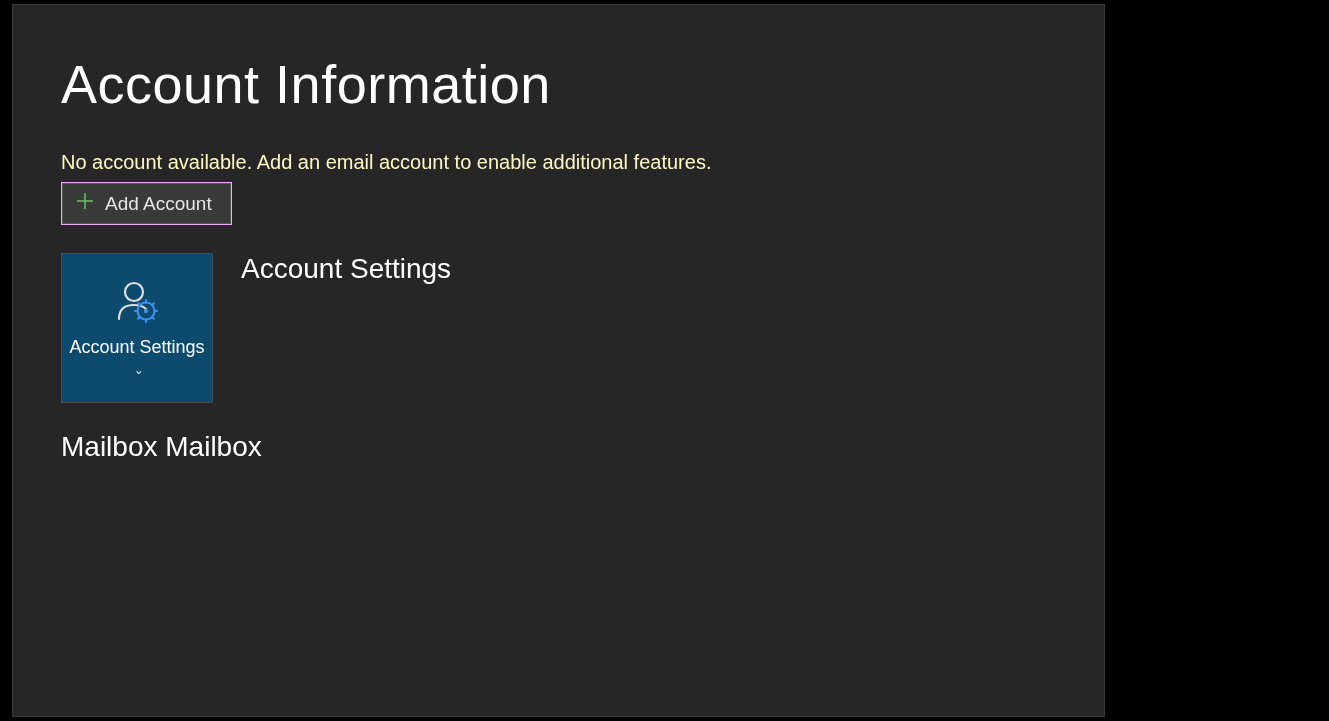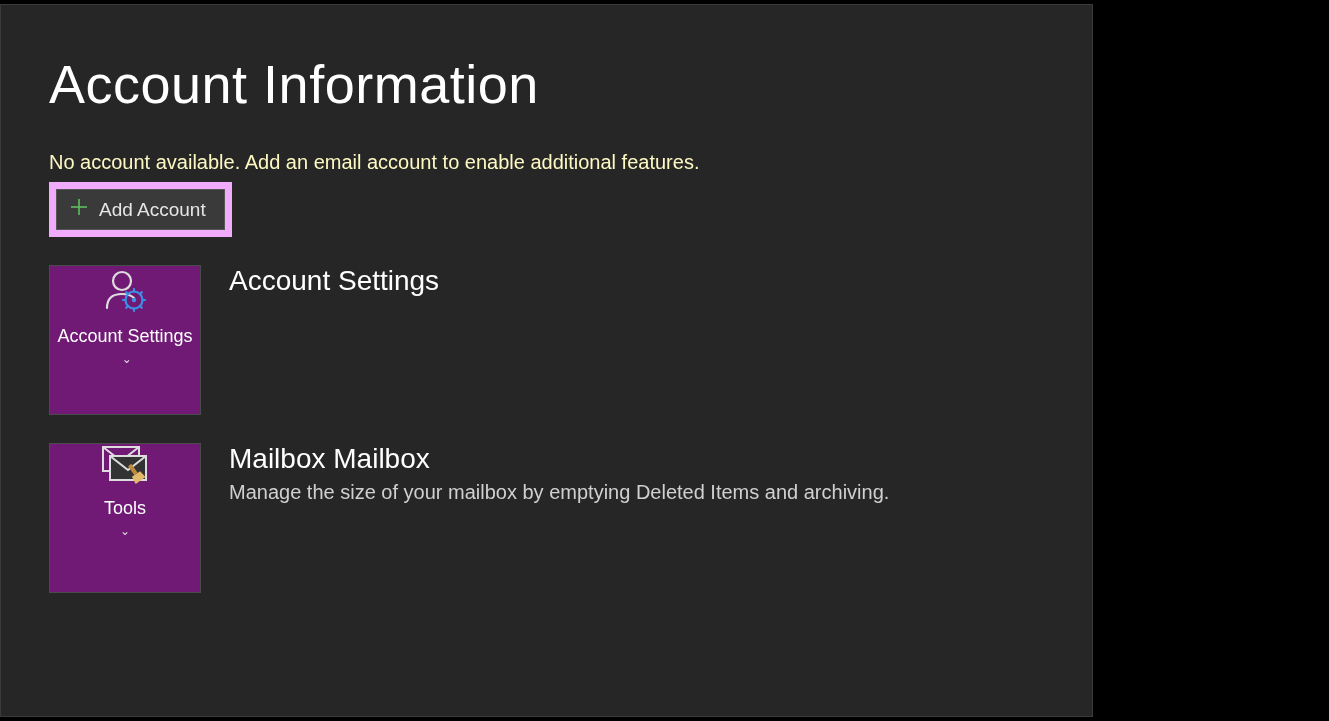--- a/index.html
+++ b/index.html
@@ -7,21 +7,21 @@
     padding: 0;
     width: 1329px;
     height: 721px;
     background: #000;
     font-family: "Segoe UI", "Segoe UI Light", Arial, sans-serif;
     color: #e6e6e6;
     overflow: hidden;
   }
   .frame {
     position: absolute;
-    left: 0;
+    left: 12px;
     top: 4px;
     width: 1093px;
     height: 713px;
     background: #262626;
     border: 1px solid #3a3a3a;
     box-sizing: border-box;
   }
   .content {
     padding: 48px 48px 0 48px;
     box-sizing: border-box;
@@ -33,21 +33,21 @@
     margin: 0 0 36px 0;
     letter-spacing: 0.5px;
   }
   .no-account-text {
     font-size: 20px;
     color: #fef9c3;
     margin: 0 0 8px 0;
   }
   .add-account-highlight {
     display: inline-block;
-    border: 7px solid #f0abfc;
+    border: 1px solid #f0abfc;
     padding: 0;
     margin-bottom: 28px;
   }
   .add-account-btn {
     display: inline-flex;
     align-items: center;
     gap: 10px;
     background: #3a3a3a;
     border: 1px solid #555;
     padding: 7px 18px 7px 12px;
@@ -61,27 +61,27 @@
   }
   .section-row {
     display: flex;
     align-items: flex-start;
     gap: 28px;
     margin-bottom: 28px;
   }
   .tile {
     width: 152px;
     height: 150px;
-    background: #701a75;
+    background: #0c4a6e;
     border: 1px solid #4a4a4a;
     box-sizing: border-box;
     display: flex;
     flex-direction: column;
     align-items: center;
-    justify-content: flex-start;
+    justify-content: center;
     gap: 6px;
     cursor: pointer;
     text-align: center;
   }
   .tile .tile-label {
     font-size: 18px;
     color: #fff;
     line-height: 1.15;
     font-weight: 400;
   }
@@ -156,39 +156,19 @@
           <span class="caret">&nbsp;⌄</span>
         </div>
       </div>
       <div class="section-text">
         <h2 class="section-heading">Account Settings</h2>
       </div>
     </div>
 
     
     <div class="section-row">
-      <div class="tile">
-        <span>
-          <svg width="52" height="44" viewBox="0 0 52 44">
-
-            <rect x="4" y="3" width="36" height="24" fill="none" stroke="#ddd" stroke-width="2"></rect>
-            <path d="M4 3 L22 17 L40 3" fill="none" stroke="#ddd" stroke-width="2"></path>
-
-            <rect x="11" y="12" width="36" height="24" fill="#333" stroke="#ddd" stroke-width="2"></rect>
-            <path d="M11 12 L29 26 L47 12" fill="none" stroke="#ddd" stroke-width="2"></path>
-
-            <g transform="translate(37,30) rotate(-35)">
-              <rect x="-2" y="-11" width="4" height="11" fill="#c08a3e"></rect>
-              <path d="M -5 0 L 5 0 L 6 8 L -6 8 Z" fill="#e2b96b"></path>
-            </g>
-          </svg>
-        </span>
-        <div class="tile-label">Tools</div>
-        <div class="caret">⌄</div>
-      </div>
       <div class="section-text">
         <h2 class="section-heading">Mailbox Mailbox</h2>
-        <p class="section-desc">Manage the size of your mailbox by emptying Deleted Items and archiving.</p>
       </div>
     </div>
 
   </div>
 </div>
 
 </body></html>

